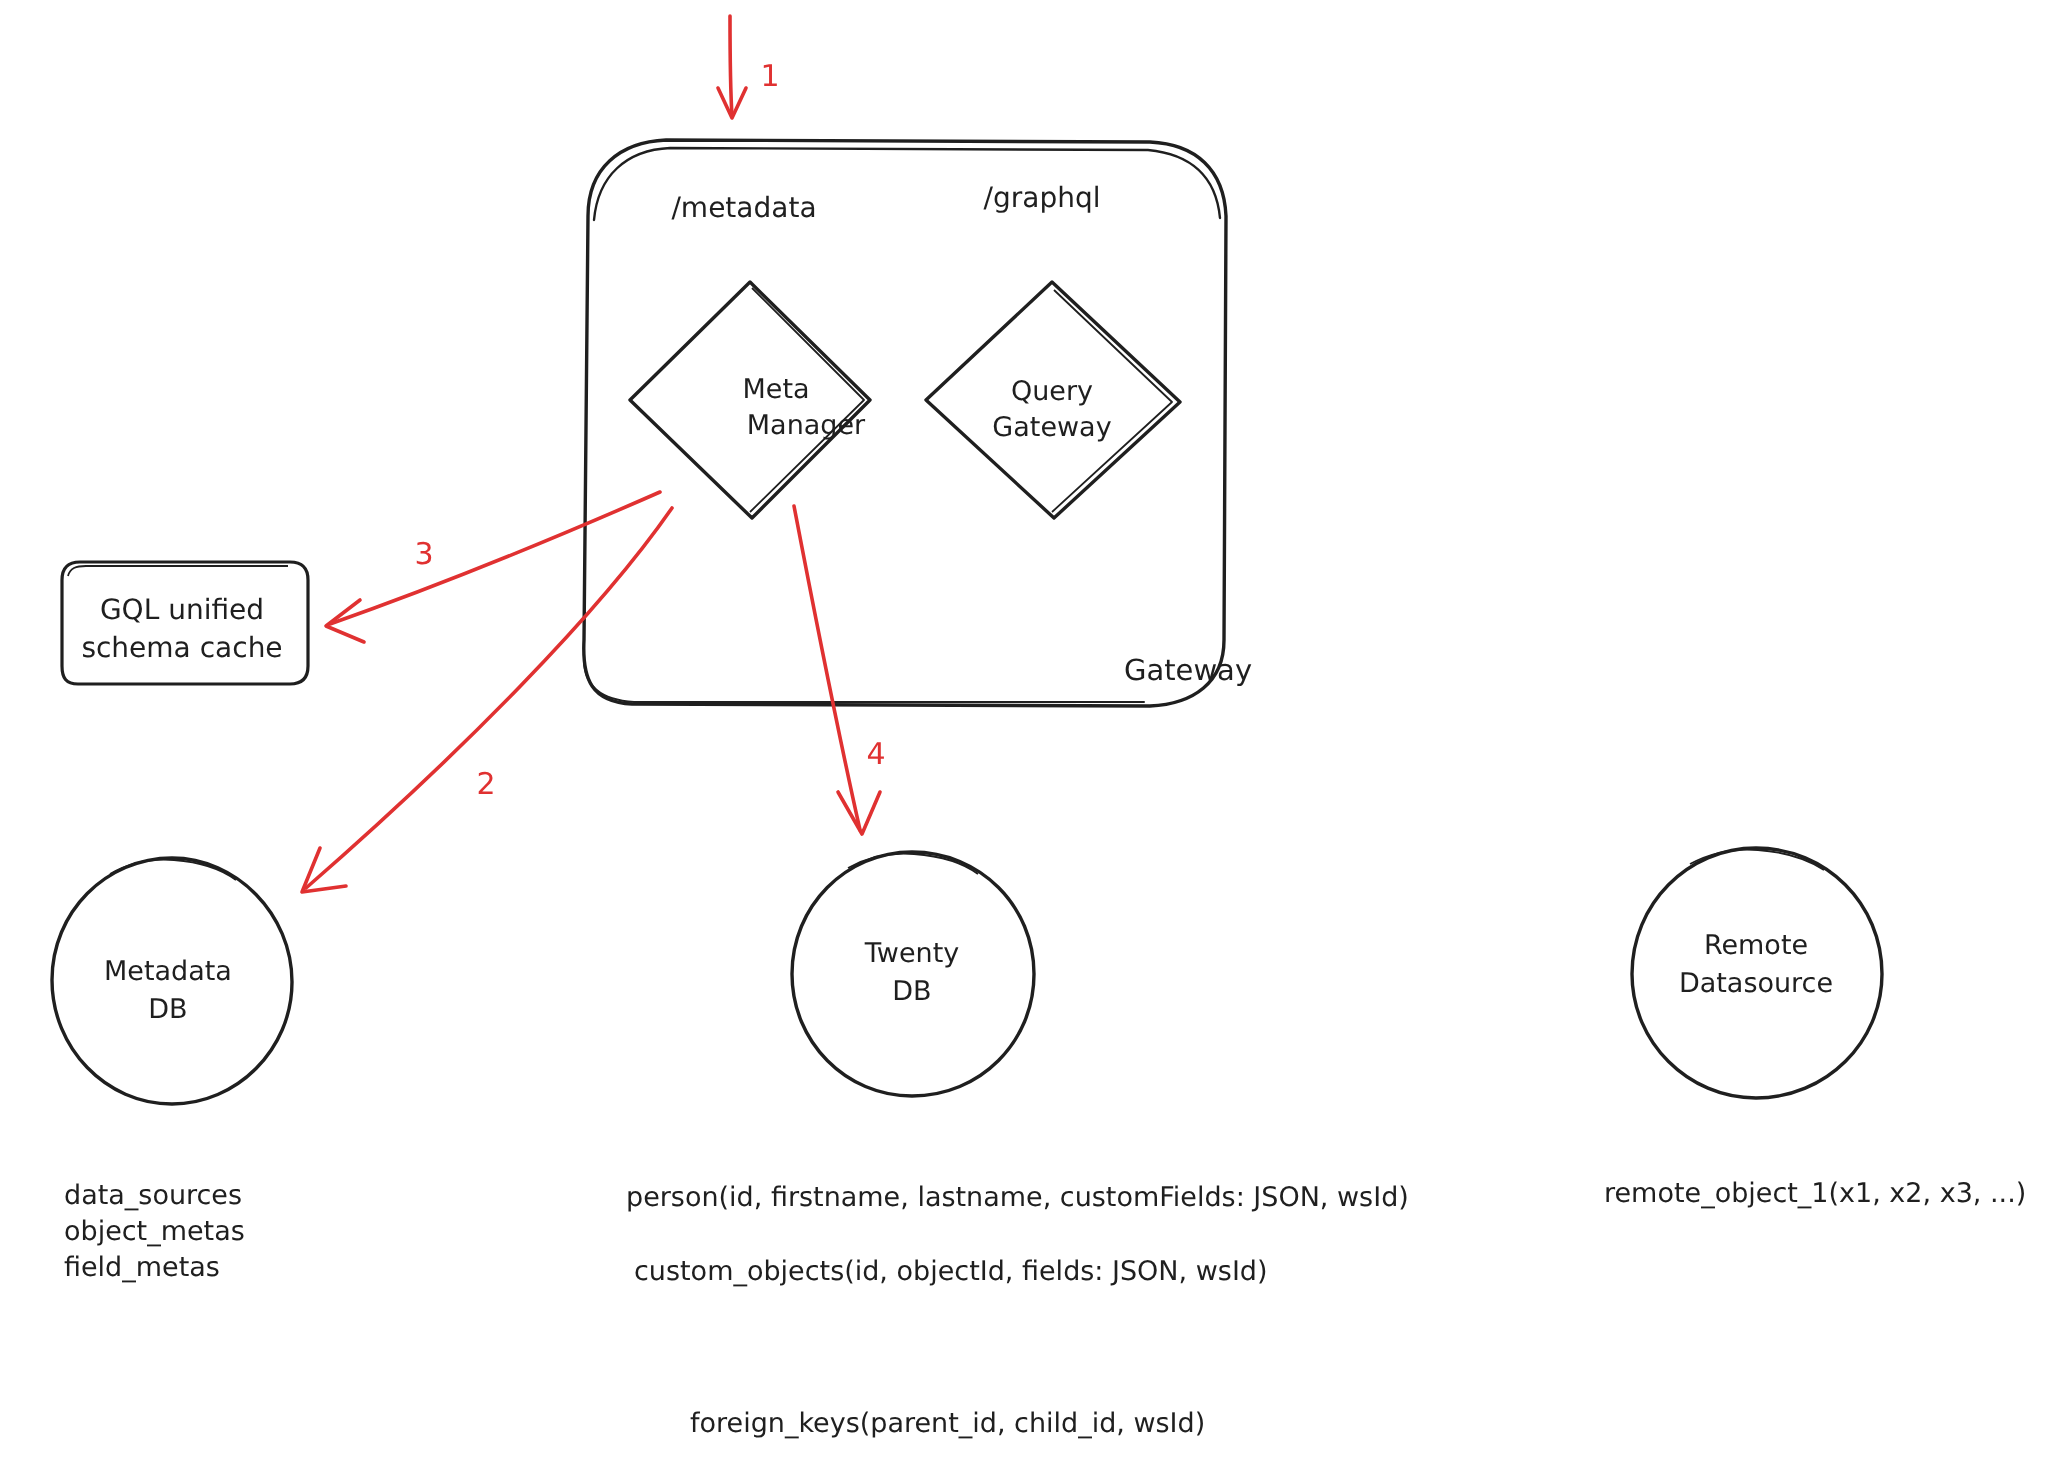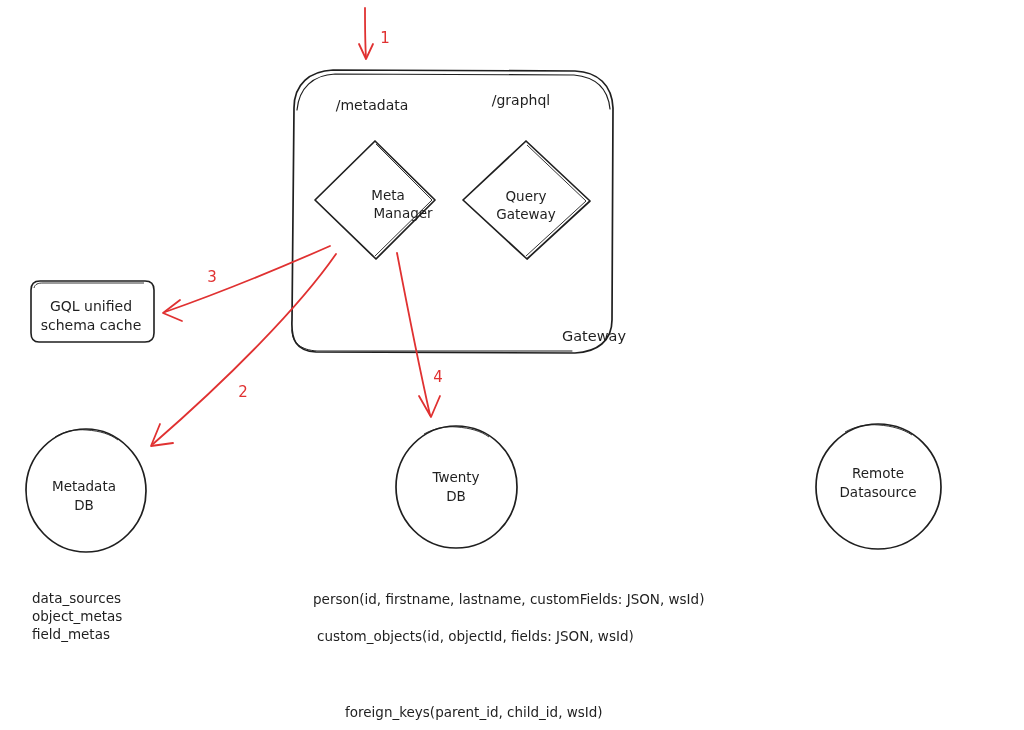--- a/index.html
+++ b/index.html
@@ -161,14 +161,15 @@
   <div class="num" style="left:438px; top:377px;">4</div>
 
   <div class="lbl schema-lbl left" style="left:32px; top:589px;">data_sources</div>
   <div class="lbl schema-lbl left" style="left:32px; top:607px;">object_metas</div>
   <div class="lbl schema-lbl left" style="left:32px; top:625px;">field_metas</div>
 
   <div class="lbl schema-lbl left" style="left:313px; top:590px;">person(id, firstname, lastname, customFields: JSON, wsId)</div>
   <div class="lbl schema-lbl left" style="left:317px; top:627px;">custom_objects(id, objectId, fields: JSON, wsId)</div>
   <div class="lbl schema-lbl left" style="left:345px; top:703px;">foreign_keys(parent_id, child_id, wsId)</div>
 
+  <div class="lbl schema-lbl left" style="left:802px; top:588px;">remote_object_1(x1, x2, x3, ...)</div>
 
 </div>
 
 </body></html>

